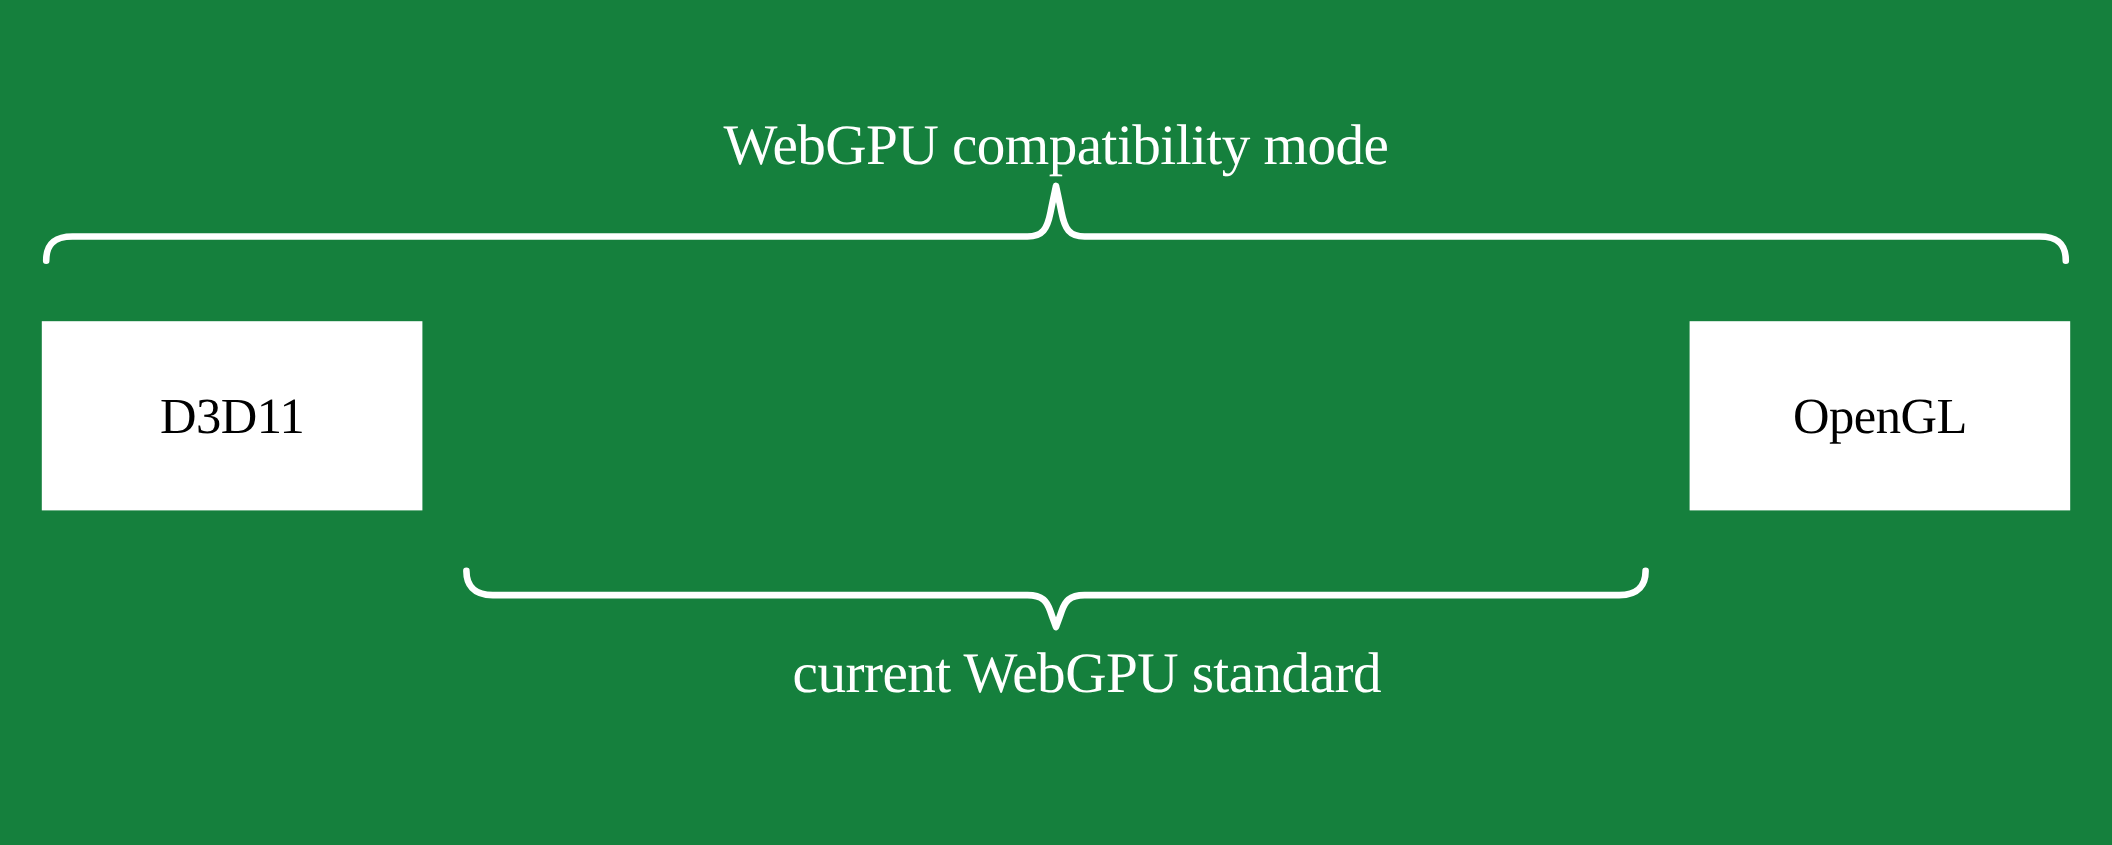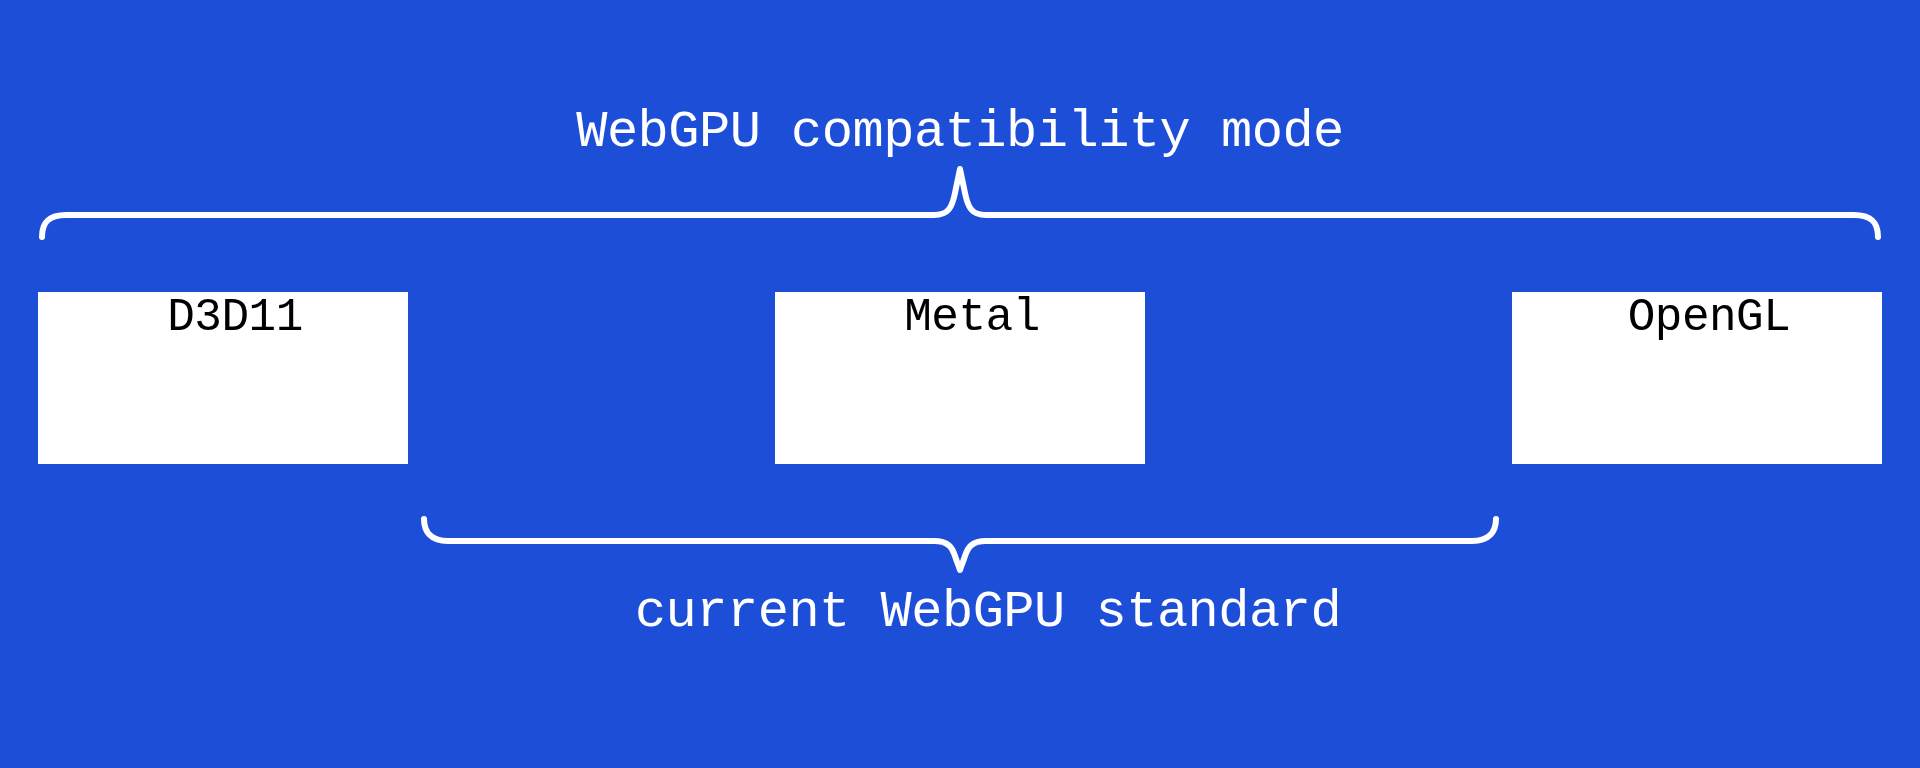--- a/index.html
+++ b/index.html
@@ -5,22 +5,22 @@
   html, body {
     margin: 0;
     padding: 0;
     background: #0591f7;
   }
   .canvas {
     position: relative;
     width: 1920px;
     height: 768px;
     overflow: hidden;
-    background: #1d4ed8;
-    font-family: Liberation Mono, monospace;
+    background: #15803d;
+    font-family: Liberation Serif, serif;
   }
   .group-label {
     position: absolute;
     left: 0;
     width: 100%;
     text-align: center;
     color: #ffffff;
     font-size: 52px;
     font-weight: 400;
     letter-spacing: -0.5px;
@@ -52,23 +52,22 @@
     height: 172px;
     display: flex;
     justify-content: space-between;
     align-items: stretch;
   }
   .backend-box {
     width: 346px;
     height: 172px;
     background: #ffffff;
     display: flex;
-    align-items: flex-start;
+    align-items: center;
     justify-content: center;
-    padding-left: 24px;
   }
   .backend-box .box-label {
     color: #000000;
     font-size: 46px;
     font-weight: 400;
     letter-spacing: -0.5px;
     white-space: nowrap;
   }
 </style>
 </head>
@@ -97,22 +96,19 @@
              C 968 547, 972 541, 986 541
              L 1472 541
              C 1490 541, 1496 531, 1496 519"></path>
   </svg>
 
   <div class="box-row">
     <div class="backend-box">
       <span class="box-label">D3D11</span>
     </div>
     <div class="backend-box">
-      <span class="box-label">Metal</span>
-    </div>
-    <div class="backend-box">
       <span class="box-label">OpenGL</span>
     </div>
   </div>
 
   <div class="group-label label-bottom">current WebGPU standard</div>
 
 </div>
 
 </body></html>

